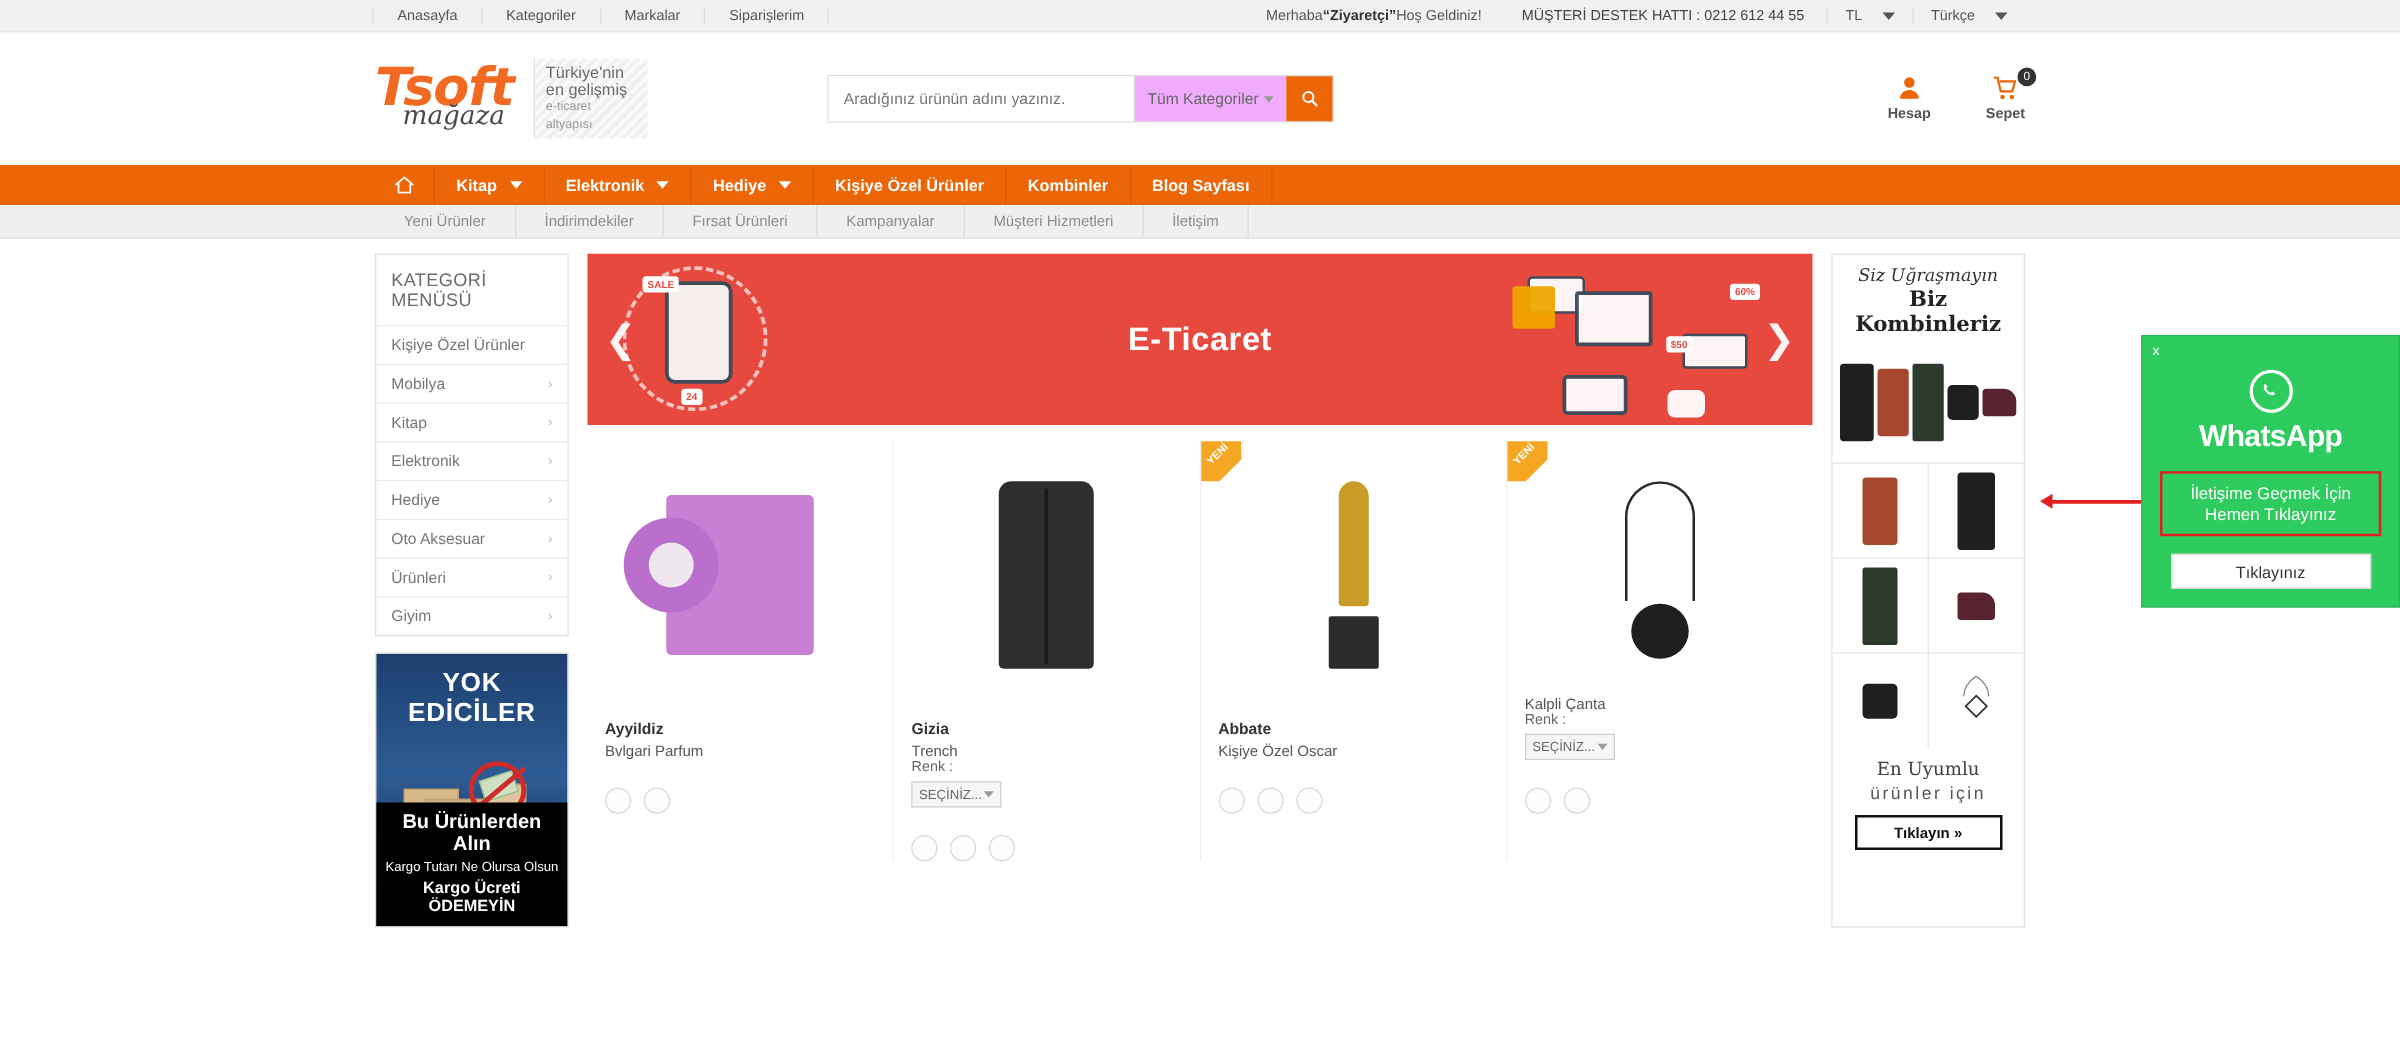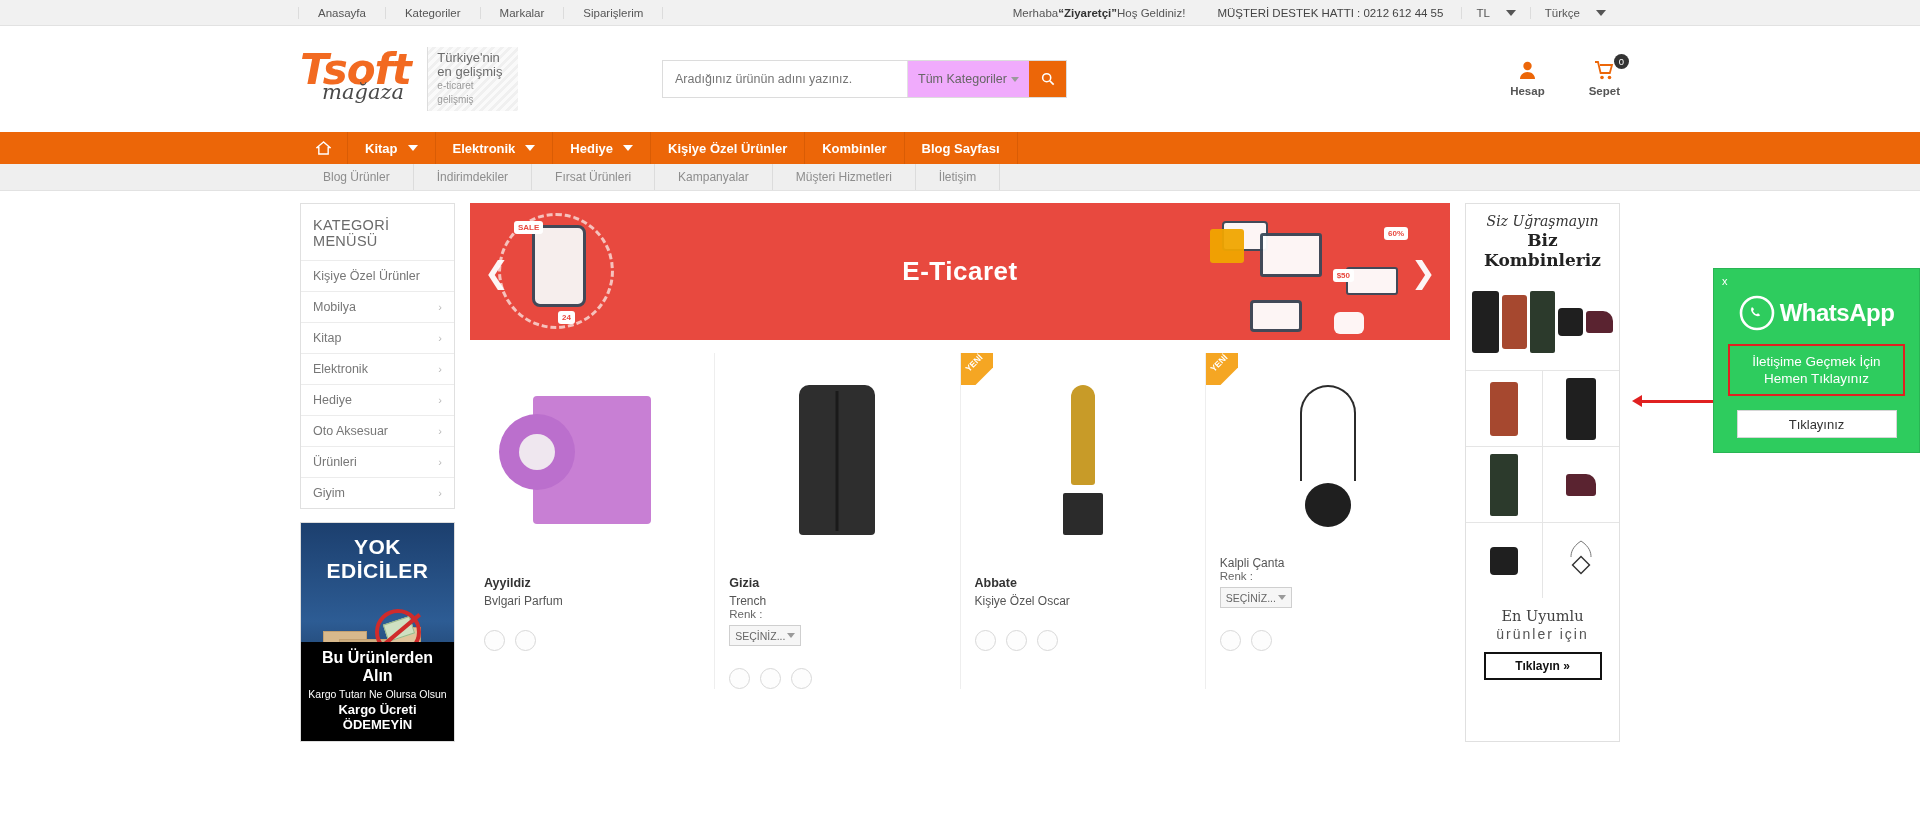--- a/index.html
+++ b/index.html
@@ -216,21 +216,21 @@
     display:flex; align-items:center; justify-content:center; font-size:12px; font-weight:bold;
     color:#111; cursor:pointer;
   }
 
   
   .wa{
     position:absolute; right:0; top:268px; width:207px; background:#2ecc5e;
     border:1px solid #29b554; padding:6px 8px 14px; z-index:50;
   }
   .wa-close{ font-size:11px; color:#fff; cursor:pointer; }
-  .wa-logo{ display:flex; align-items:center; justify-content:center; gap:5px; margin-top:8px;}
+  .wa-logo{ display:flex; align-items:center; justify-content:center; gap:5px; margin-top:8px;flex-direction:column;}
   .wa-logo .wtxt{ font-size:24px; font-weight:bold; color:#fff; letter-spacing:-.5px;}
   .wa-msg{
     margin:13px 6px 0; border:2px solid #e02020; text-align:center; padding:7px 4px;
     color:#fff; font-size:13.5px; line-height:17px;
   }
   .wa-btn{
     margin:14px auto 0; width:160px; height:28px; background:#fff; border:1px solid #d6d6d6;
     display:flex; align-items:center; justify-content:center; font-size:13px; color:#333; cursor:pointer;
   }
   .wa-arrow{ position:absolute; right:207px; top:400px; width:72px; height:3px; background:#e02020; z-index:49;}
@@ -271,21 +271,21 @@
 
   <div class="header">
     <div class="logo">
       <div class="logo-mark">
         <div class="logo-t">Tsoft</div>
         <div class="logo-sub">mağaza</div>
       </div>
       <div class="logo-tag">
         <div class="l1">Türkiye'nin</div>
         <div class="l1">en gelişmiş</div>
-        <div class="l3">e-ticaret gelişmiş</div>
+        <div class="l3">e-ticaret altyapısı</div>
       </div>
     </div>
 
     <div class="searchwrap">
       <input class="search-input" type="text" placeholder="Aradığınız ürünün adını yazınız." style="">
       <div class="search-cat">
         <span>Tüm Kategoriler</span>
         <span class="caret-sm"></span>
       </div>
       <button class="search-btn">
@@ -339,21 +339,21 @@
     </div>
     <div class="nav-i">
       <span>Kombinler</span>
     </div>
     <div class="nav-i">
       <span>Blog Sayfası</span>
     </div>
   </div>
 
   <div class="subnav">
-    <a href="#">Blog Ürünler</a>
+    <a href="#">Yeni Ürünler</a>
     <a href="#">İndirimdekiler</a>
     <a href="#">Fırsat Ürünleri</a>
     <a href="#">Kampanyalar</a>
     <a href="#">Müşteri Hizmetleri</a>
     <a href="#">İletişim</a>
   </div>
 
   <div class="content">
 
     <div class="sidebar">
@@ -420,21 +420,21 @@
         <div class="sl-deco sl-phone"></div>
         <div class="sl-deco sl-shop"></div>
         <div class="sl-deco sl-bag"></div>
         <div class="sl-deco sl-monitor"></div>
         <div class="sl-deco sl-truck"></div>
         <div class="sl-deco sl-tv"></div>
         <div class="sl-deco sl-chat"></div>
         <div class="sl-chip" style="left:44px;top:18px">SALE</div>
         <div class="sl-chip" style="right:42px;top:24px">60%</div>
         <div class="sl-chip" style="right:96px;top:66px">$50</div>
-        <div class="sl-chip" style="left:88px;bottom:16px">24</div>
+        <div class="sl-chip" style="left:75px;bottom:16px">24</div>
         <div class="slider-title">E-Ticaret</div>
         <div class="s-arrow l">❮</div>
         <div class="s-arrow r">❯</div>
       </div>
 
       <div class="products">
 
         <div class="pcard">
           <div class="pimg">
             <div class="img-perfume"></div>

